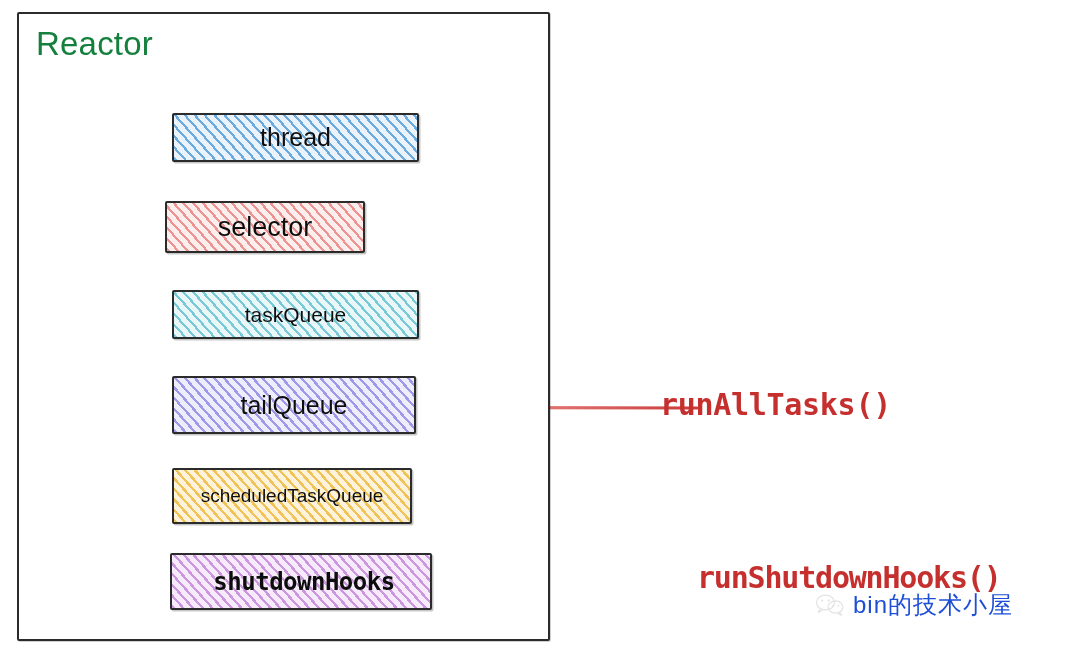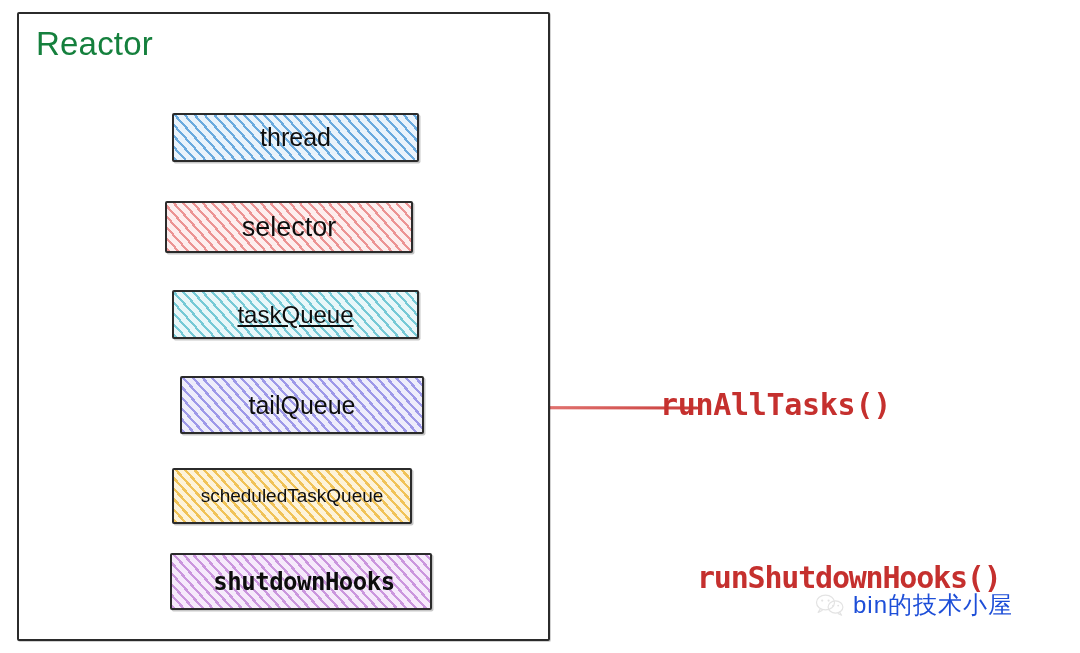--- a/index.html
+++ b/index.html
@@ -98,21 +98,20 @@
       rgba(255,255,255,0) 7.2px);
   }
   .hatch-indigo {
     background-color: #eeedfb;
     background-image: repeating-linear-gradient(
       48deg,
       rgba(127,120,225,0.72) 0px,
       rgba(127,120,225,0.72) 2.3px,
       rgba(255,255,255,0) 2.3px,
       rgba(255,255,255,0) 7.2px);
-    margin-left: 8px;
   }
   .hatch-yellow {
     background-color: #fdf3da;
     background-image: repeating-linear-gradient(
       48deg,
       rgba(238,186,65,0.85) 0px,
       rgba(238,186,65,0.85) 2.4px,
       rgba(255,255,255,0) 2.4px,
       rgba(255,255,255,0) 7.0px);
   }
@@ -123,25 +122,25 @@
       rgba(186,118,210,0.72) 0px,
       rgba(186,118,210,0.72) 2.3px,
       rgba(255,255,255,0) 2.3px,
       rgba(255,255,255,0) 7.2px);
   }
 
   
   .box-thread      { left: 172px; top: 113px; width: 247px; height: 49px; }
   .box-thread  .field-label   { font-size: 25px; }
 
-  .box-selector    { left: 165px; top: 201px; width: 248px; height: 52px; }
+  .box-selector    { left: 165px; top: 201px; width: 200px; height: 52px; }
   .box-selector .field-label  { font-size: 27px; }
 
   .box-taskqueue   { left: 172px; top: 290px; width: 247px; height: 49px; }
-  .box-taskqueue .field-label { font-size: 24px; text-decoration: underline; }
+  .box-taskqueue .field-label { font-size: 21px; }
 
   .box-tailqueue   { left: 172px; top: 376px; width: 244px; height: 58px; }
   .box-tailqueue .field-label { font-size: 25px; }
 
   .box-scheduled   { left: 172px; top: 468px; width: 240px; height: 56px; }
   .box-scheduled .field-label { font-size: 19px; }
 
   .box-shutdown    { left: 170px; top: 553px; width: 262px; height: 57px; padding-left: 6px; }
   .box-shutdown .field-label  {
     font-size: 24px;

